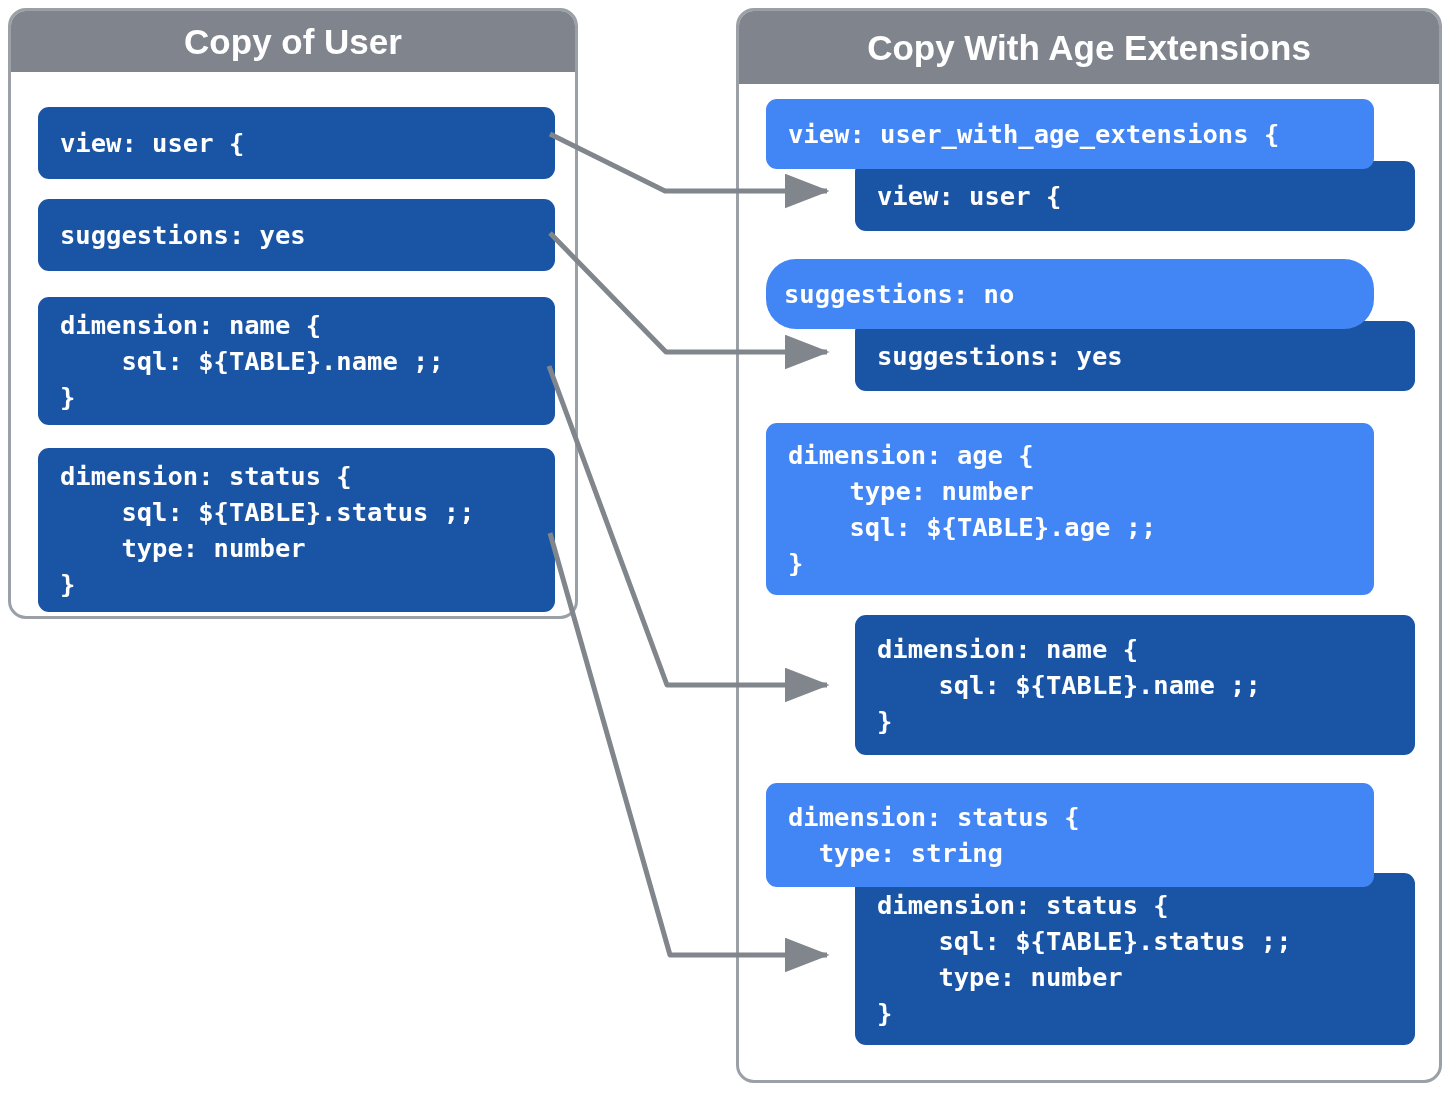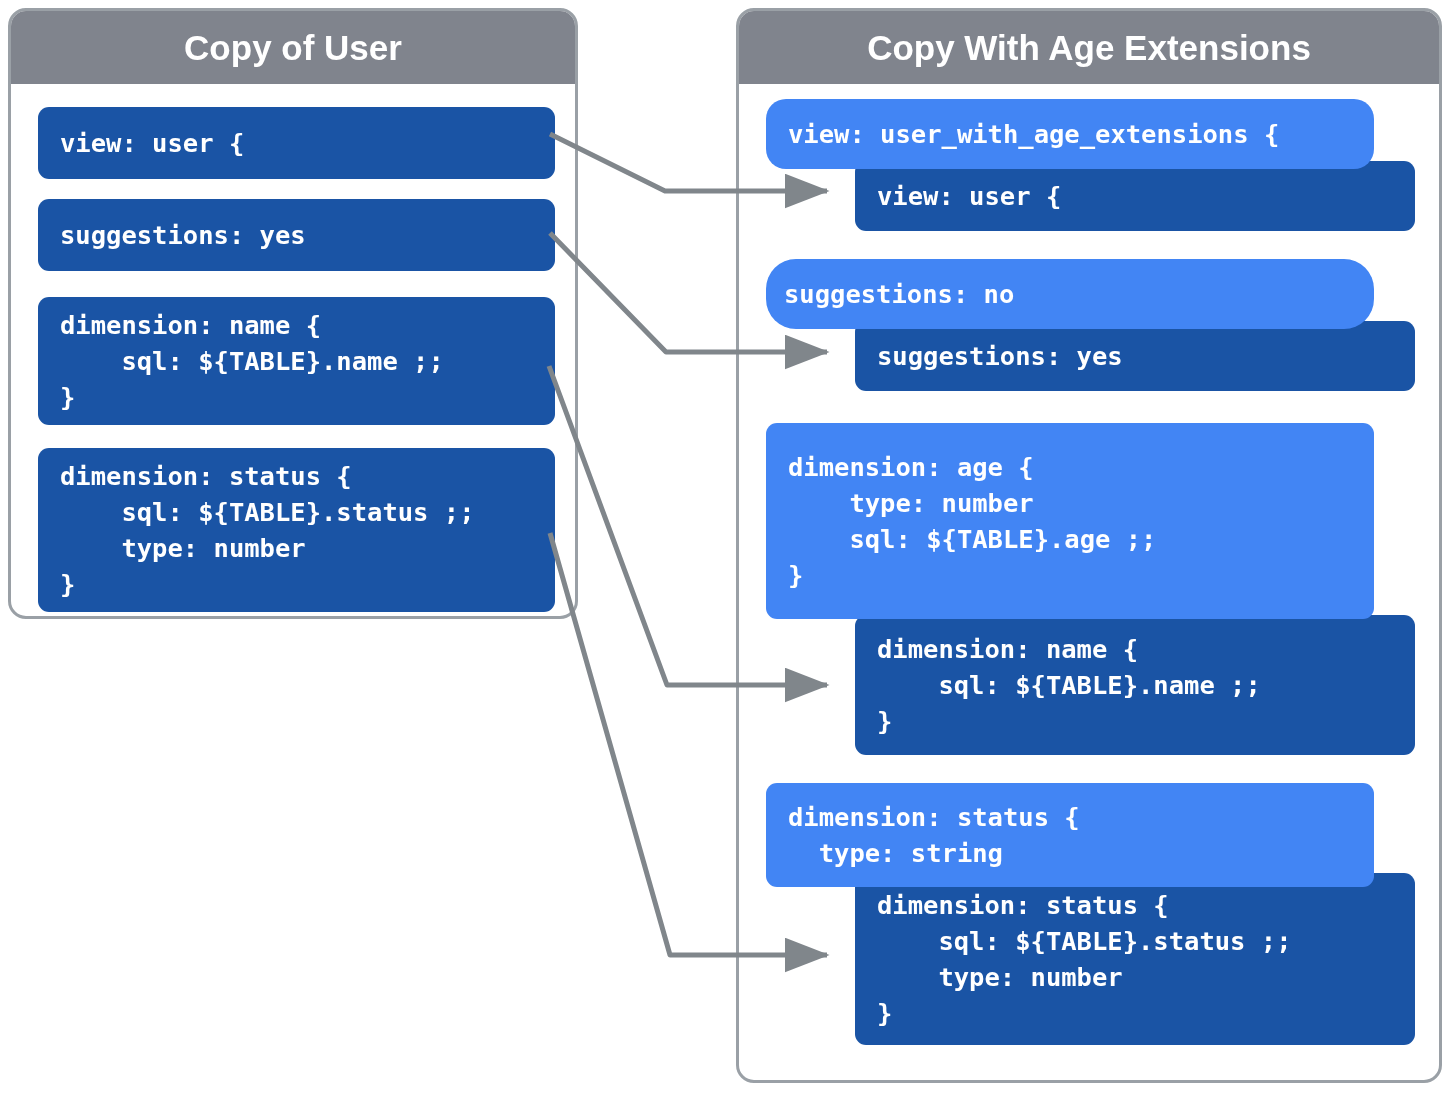--- a/index.html
+++ b/index.html
@@ -46,21 +46,21 @@
     letter-spacing: 0px;
     font-family: "Liberation Sans", sans-serif;
   }
 
   #panel-left {
     left: 8px;
     top: 8px;
     width: 570px;
     height: 611px;
   }
-  #panel-left .panel-header { height: 73px; }
+  #panel-left .panel-header { height: 61px; }
 
   #panel-right {
     left: 736px;
     top: 8px;
     width: 706px;
     height: 1075px;
   }
   #panel-right .panel-header { height: 73px; }
 
   
@@ -126,35 +126,35 @@
       <span class="code-text">dimension: status {
     sql: ${TABLE}.status ;;
     type: number
 }</span>
     </div>
   </div>
 
   <div class="panel" id="panel-right">
     <div class="panel-header">Copy With Age Extensions</div>
 
-    <div class="code-box light rb-light" style="top: 88px; width: 608px; height: 70px; padding: 0 0 0 22px; z-index: 3; border-radius: 20px;">
+    <div class="code-box light rb-light" style="top: 88px; width: 608px; height: 70px; padding: 0 0 0 22px; z-index: 3;">
       <span class="code-text">view: user_with_age_extensions {</span>
     </div>
     <div class="code-box dark rb-dark" style="top: 150px; width: 560px; height: 70px; padding: 0 0 0 22px; z-index: 2;">
       <span class="code-text">view: user {</span>
     </div>
 
     <div class="code-box light rb-light" style="top: 248px; width: 608px; height: 70px; padding: 0 0 0 18px; z-index: 3; border-radius: 30px;">
       <span class="code-text">suggestions: no</span>
     </div>
     <div class="code-box dark rb-dark" style="top: 310px; width: 560px; height: 70px; padding: 0 0 0 22px; z-index: 2;">
       <span class="code-text">suggestions: yes</span>
     </div>
 
-    <div class="code-box light rb-light" style="top: 412px; width: 608px; height: 196px; padding: 0 0 0 22px; z-index: 3;">
+    <div class="code-box light rb-light" style="top: 412px; width: 608px; height: 172px; padding: 0 0 0 22px; z-index: 3;">
       <span class="code-text">dimension: age {
     type: number
     sql: ${TABLE}.age ;;
 }</span>
     </div>
 
     <div class="code-box dark rb-dark" style="top: 604px; width: 560px; height: 140px; padding: 0 0 0 22px; z-index: 2;">
       <span class="code-text">dimension: name {
     sql: ${TABLE}.name ;;
 }</span>

